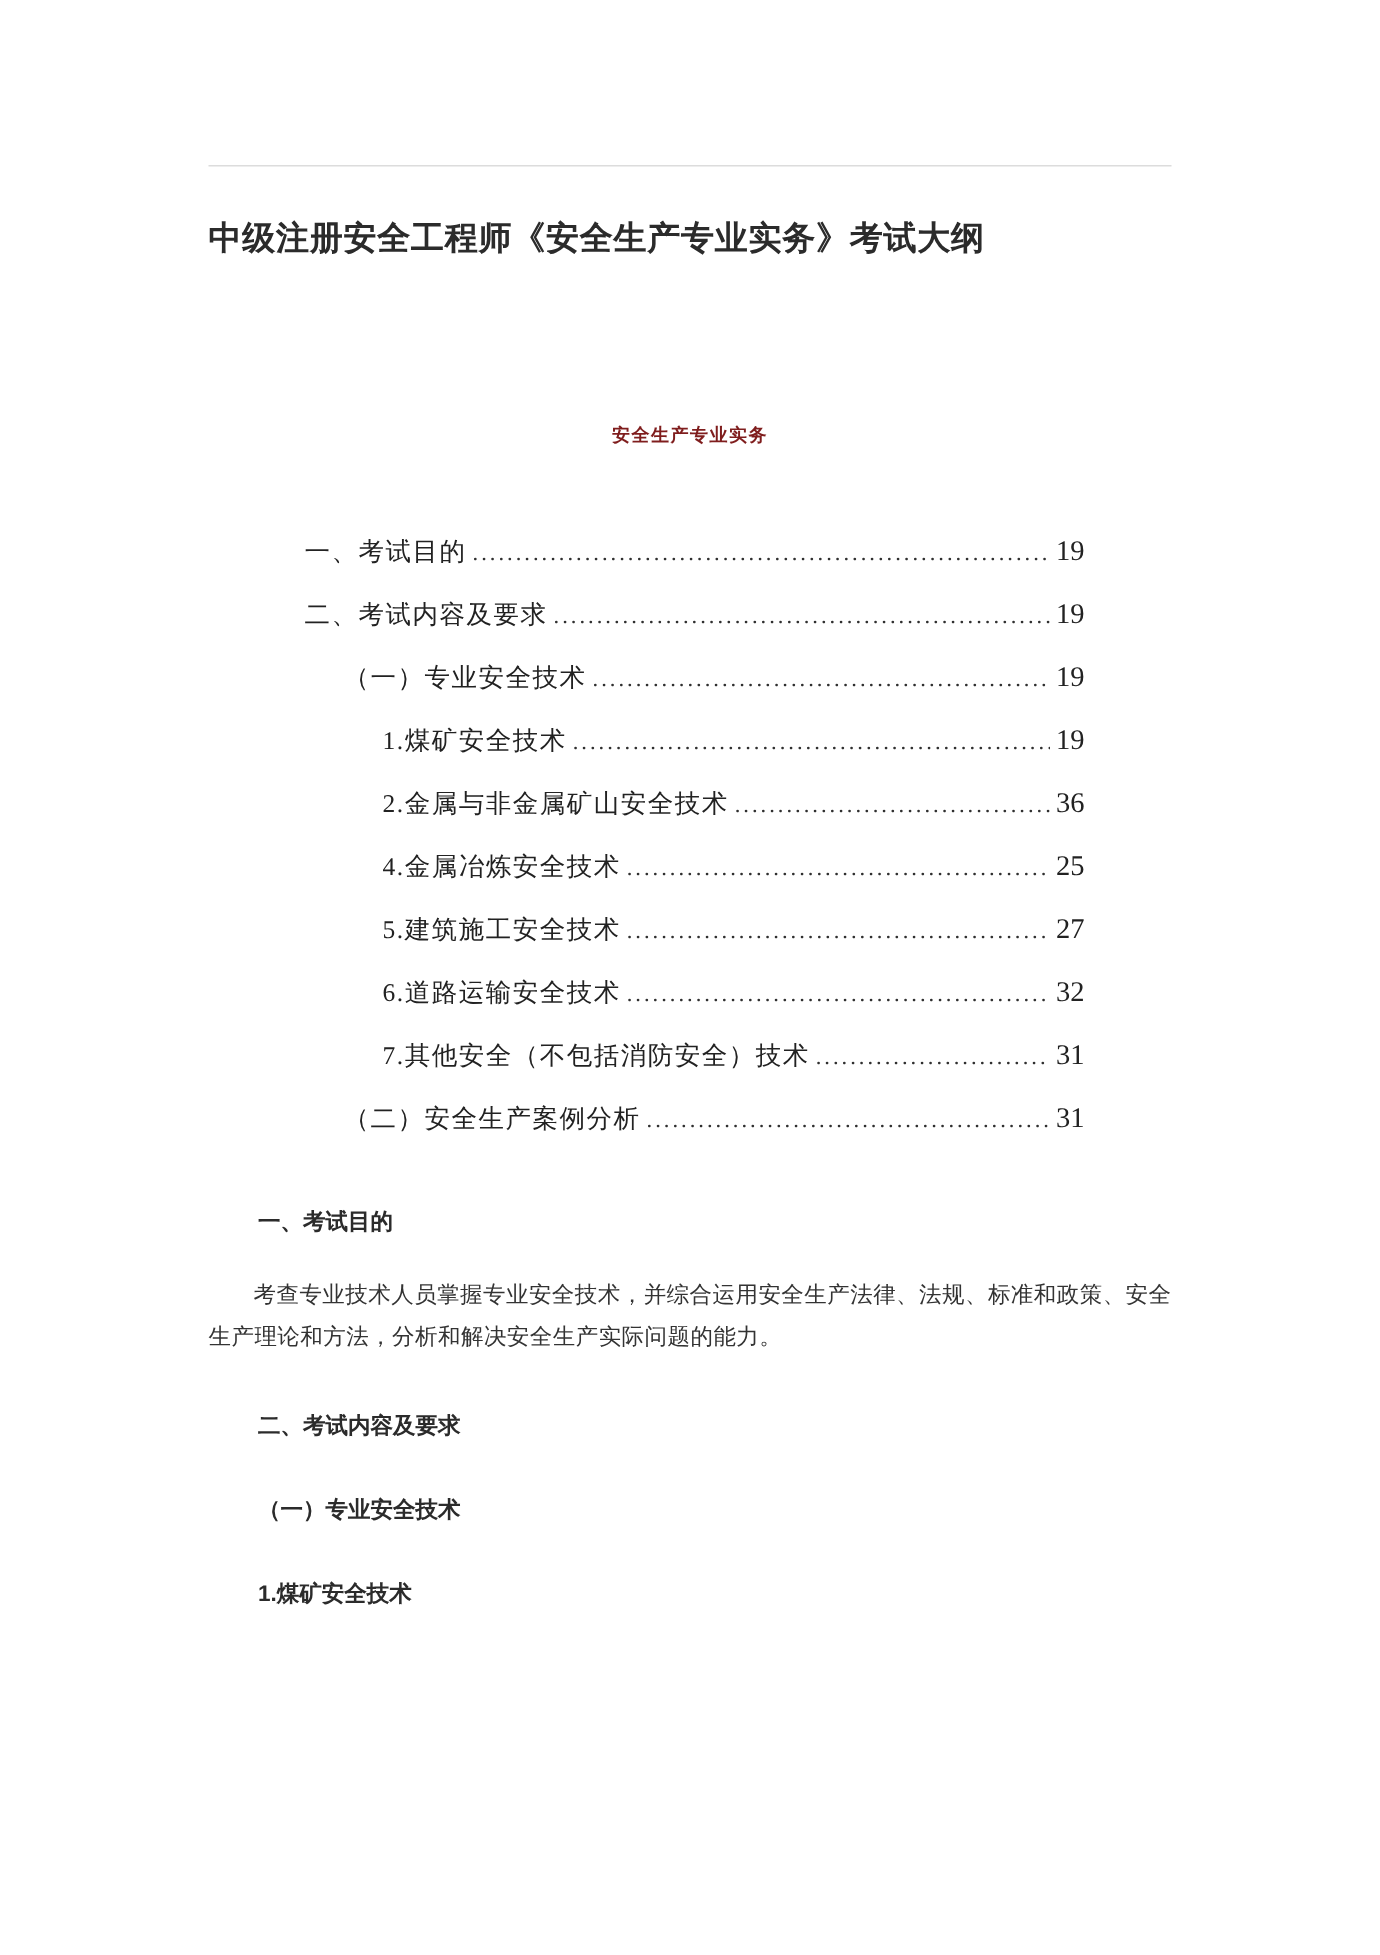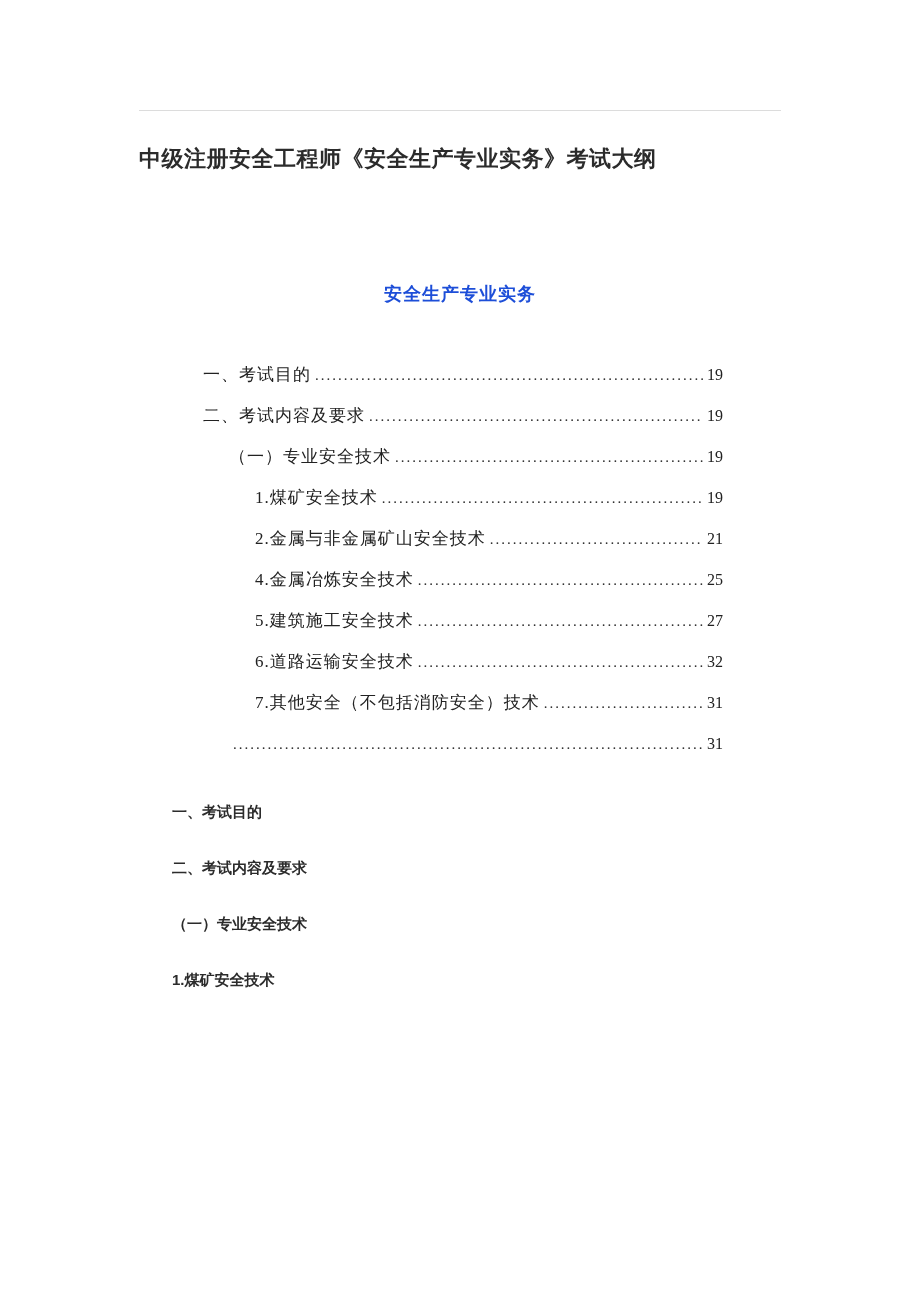--- a/index.html
+++ b/index.html
@@ -26,23 +26,23 @@
     font-size:22px;
     line-height:30px;
     font-weight:bold;
     color:#2b2b2b;
     letter-spacing:0.5px;
   }
   .doc-heading {
     margin-top:108px;
     text-align:center;
     font-family:"Liberation Serif", serif;
-    font-size:18px;
+    font-size:12px;
     font-weight:bold;
-    color:#1d4ed8;
+    color:#7f1d1d;
     letter-spacing:1px;
   }
   
   .toc {
     margin-top:56px;
     padding-left:64px;
     padding-right:58px;
     font-family:"Liberation Serif", serif;
     font-size:17px;
     color:#222222;
@@ -61,21 +61,21 @@
     overflow:hidden;
     white-space:nowrap;
     margin:0 4px;
     color:#2f2f2f;
     letter-spacing:2px;
     font-size:15px;
   }
   .leader::after {
     content:"..........................................................................................................................................................";
   }
-  .toc-page { white-space:nowrap; font-size:16px; }
+  .toc-page { white-space:nowrap; font-size:19px; }
   
   .doc-body { margin-top:44px; font-size:15px; color:#333333; }
   .body-heading {
     font-weight:bold;
     font-size:15px;
     padding-left:33px;
     margin:34px 0 24px 0;
     line-height:22px;
     color:#2b2b2b;
   }
@@ -117,21 +117,21 @@
         <span class="toc-page">19</span>
       </div>
       <div class="toc-row lvl-3">
         <span class="toc-label">1.煤矿安全技术</span>
         <span class="leader"></span>
         <span class="toc-page">19</span>
       </div>
       <div class="toc-row lvl-3">
         <span class="toc-label">2.金属与非金属矿山安全技术</span>
         <span class="leader"></span>
-        <span class="toc-page">21</span>
+        <span class="toc-page">36</span>
       </div>
       <div class="toc-row lvl-3">
         <span class="toc-label">4.金属冶炼安全技术</span>
         <span class="leader"></span>
         <span class="toc-page">25</span>
       </div>
       <div class="toc-row lvl-3">
         <span class="toc-label">5.建筑施工安全技术</span>
         <span class="leader"></span>
         <span class="toc-page">27</span>
@@ -140,25 +140,27 @@
         <span class="toc-label">6.道路运输安全技术</span>
         <span class="leader"></span>
         <span class="toc-page">32</span>
       </div>
       <div class="toc-row lvl-3">
         <span class="toc-label">7.其他安全（不包括消防安全）技术</span>
         <span class="leader"></span>
         <span class="toc-page">31</span>
       </div>
       <div class="toc-row lvl-2">
+        <span class="toc-label">（二）安全生产案例分析</span>
         <span class="leader"></span>
         <span class="toc-page">31</span>
       </div>
     </div>
 
   <div class="doc-body">
       <div class="body-heading">一、考试目的</div>
+      <div class="body-paragraph">考查专业技术人员掌握专业安全技术，并综合运用安全生产法律、法规、标准和政策、安全生产理论和方法，分析和解决安全生产实际问题的能力。</div>
       <div class="body-heading">二、考试内容及要求</div>
       <div class="body-heading">（一）专业安全技术</div>
       <div class="body-heading">1.煤矿安全技术</div>
     </div>
 
 </div>
 
 </body></html>

